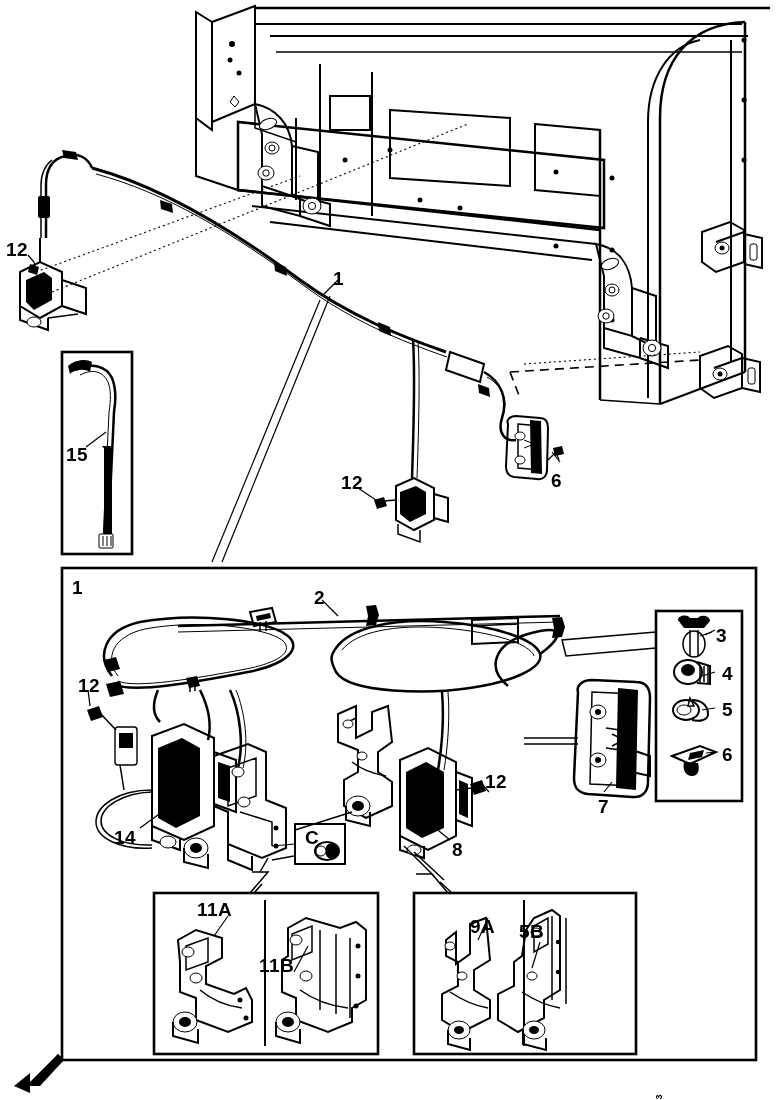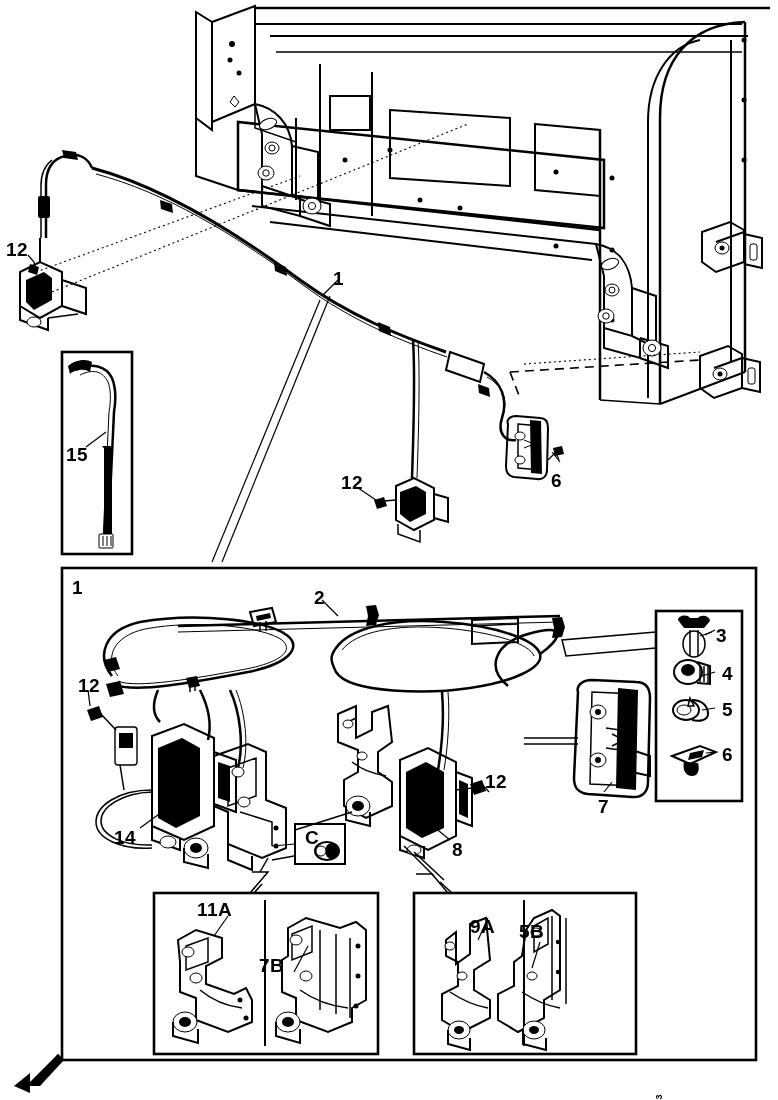--- a/index.html
+++ b/index.html
@@ -496,21 +496,21 @@
     <span class="callout lg" style="left:722px;top:664px;">4</span>
     <span class="callout lg" style="left:722px;top:700px;">5</span>
     <span class="callout lg" style="left:722px;top:745px;">6</span>
     <span class="callout lg" style="left:598px;top:797px;">7</span>
     <span class="callout lg" style="left:452px;top:840px;">8</span>
     <span class="callout lg" style="left:114px;top:828px;">14</span>
     <span class="callout lg" style="left:78px; top:676px;">12</span>
     <span class="callout lg" style="left:485px;top:772px;">12</span>
     <span class="callout lg" style="left:305px;top:828px;">C</span>
     <span class="callout lg" style="left:197px;top:900px;">11A</span>
-    <span class="callout lg" style="left:259px;top:956px;">7B</span>
+    <span class="callout lg" style="left:259px;top:956px;">11B</span>
     <span class="callout lg" style="left:470px;top:917px;">9A</span>
     <span class="callout lg" style="left:519px;top:922px;">5B</span>
 
   </div>
 
   <div class="refcode">391 623</div>
 
 </div>
 
 </body></html>

